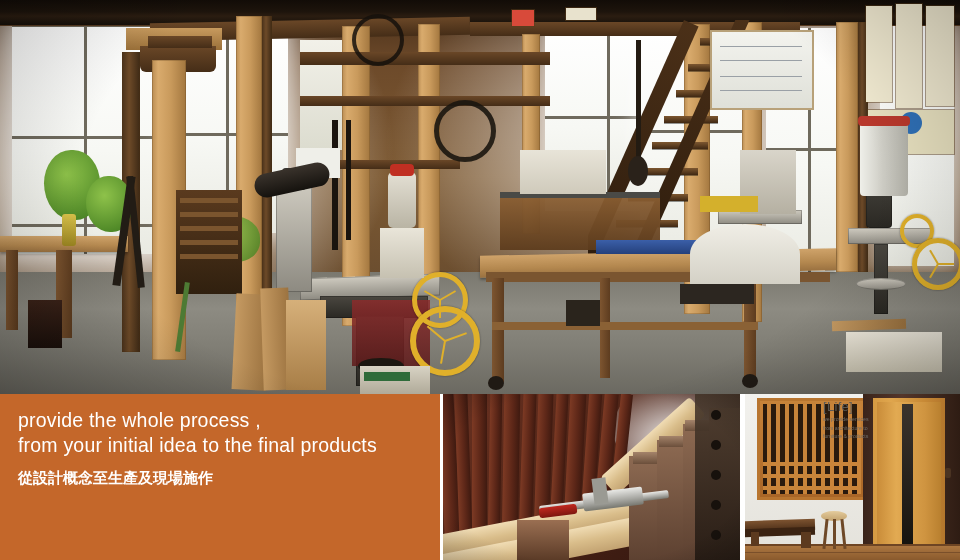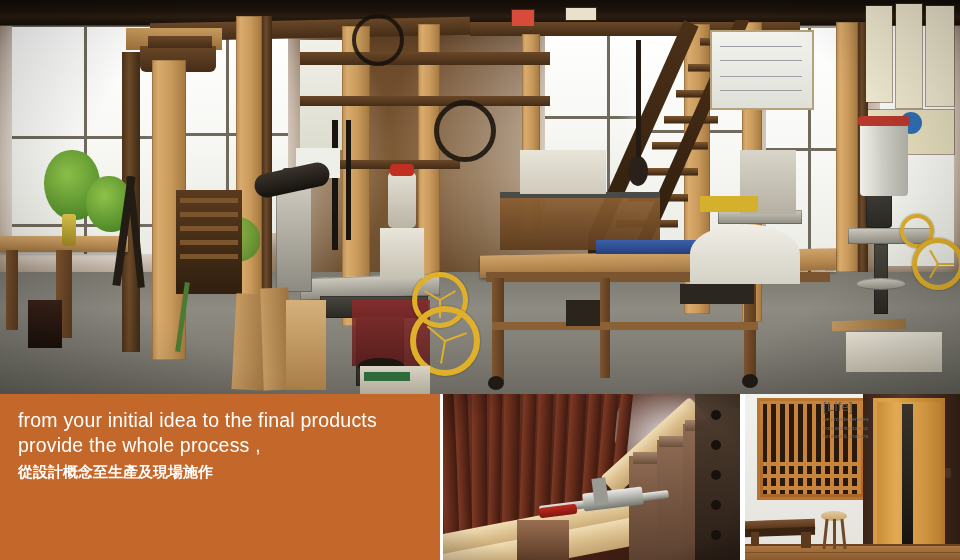--- a/index.html
+++ b/index.html
@@ -301,23 +301,23 @@
 
     <div class="bx" style="left:180px;top:282px;width:5px;height:70px;background:#4d7a33;transform:rotate(8deg);"></div>
 
     <div class="vig"></div>
   </div>
 
   <div class="strip">
 
     <div class="orange">
       <div class="otext">
+        <div class="en">provide the whole process ,</div>
         <div class="en">from your initial idea to the final products</div>
-        <div class="en">provide the whole process ,</div>
-        <div class="zh" style="margin-top:2px;">從設計概念至生產及現場施作</div>
+        <div class="zh" style="margin-top:8px;">從設計概念至生產及現場施作</div>
       </div>
     </div>
 
     <div class="midphoto">
       <div style="position:absolute;inset:0;background:linear-gradient(135deg,#6d3322 0%,#4d2316 45%,#2e150e 100%);"></div>
 
       <div style="position:absolute;left:170px;top:-20px;width:160px;height:110px;border-radius:50%;background:radial-gradient(ellipse at 40% 60%,rgba(255,255,255,.95),rgba(255,255,255,0) 70%);"></div>
 
       <div class="vslat" style="left:-2px;top:0;width:16px;height:140px;transform:rotate(-3deg);"></div>
       <div class="vslat" style="left:14px;top:0;width:13px;height:148px;transform:rotate(-2deg);"></div>

